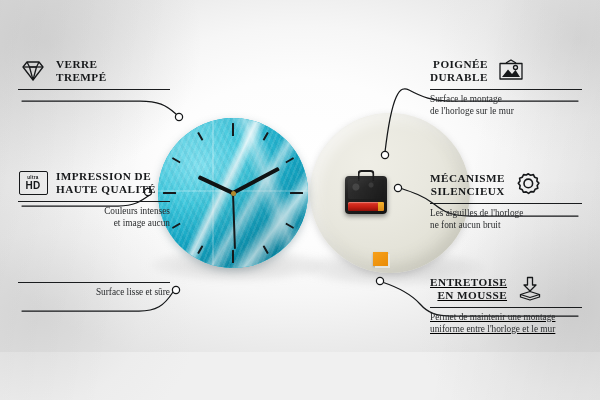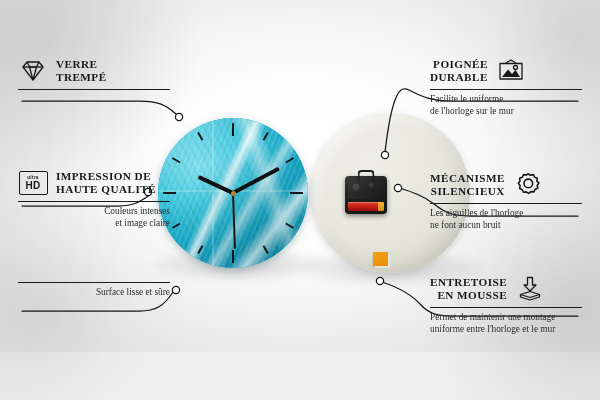--- a/index.html
+++ b/index.html
@@ -283,21 +283,21 @@
         <span class="hd-badge">
           <span class="u">ultra</span>
           <span class="h">HD</span>
         </span>
       </span>
       <span class="f-title">IMPRESSION DE
 HAUTE QUALITÉ</span>
     </div>
     <div class="f-rule"></div>
     <div class="f-desc">Couleurs intenses
-et image claire</div>
+et image aucun</div>
   </div>
 
   <div class="feature left" style="left:18px;top:278px;">
     <div class="f-rule"></div>
     <div class="f-desc">Surface lisse et sûre</div>
   </div>
 
   <div class="feature right" style="left:430px;top:58px;">
     <div class="f-head">
       <span class="f-icon">
@@ -305,41 +305,41 @@
           <path d="M9 4 L14 1 L19 4"></path>
           <rect x="3" y="4.5" width="22" height="15.5"></rect>
           <path d="M5 18 L11 10.5 L15 15 L18.5 11 L23 18 Z" fill="#16181a" stroke="none"></path>
           <circle cx="18.5" cy="8.5" r="2"></circle>
         </svg>
       </span>
       <span class="f-title">POIGNÉE
 DURABLE</span>
     </div>
     <div class="f-rule"></div>
-    <div class="f-desc">Facilite le uniforme
+    <div class="f-desc">Surface le montage
 de l'horloge sur le mur</div>
   </div>
 
   <div class="feature right" style="left:430px;top:172px;">
     <div class="f-head">
       <span class="f-icon">
         <svg width="28" height="26" viewBox="0 0 28 26" fill="none" stroke="#16181a" stroke-width="1.6" stroke-linejoin="round">
           <path d="M14 1.8 L16.6 3.2 L19.4 2.6 L20.6 5.2 L23.3 6.2 L22.9 9.1 L24.9 11.1 L23.2 13.5 L23.8 16.3 L21.1 17.3 L19.8 19.9 L16.9 19.6 L14.6 21.4 L12.2 19.9 L9.4 20.3 L8.3 17.7 L5.7 16.5 L6.1 13.6 L4.3 11.3 L6 9 L5.6 6.2 L8.3 5.2 L9.6 2.6 L12.4 3 Z"></path>
           <circle cx="14.3" cy="11.4" r="4.3"></circle>
         </svg>
       </span>
       <span class="f-title">MÉCANISME
 SILENCIEUX</span>
     </div>
     <div class="f-rule"></div>
     <div class="f-desc">Les aiguilles de l'horloge
 ne font aucun bruit</div>
   </div>
 
-  <div class="feature right" style="left:430px;top:276px;">
+  <div class="feature right" style="left:430px;top:276px;text-decoration:underline;">
     <div class="f-head">
       <span class="f-icon">
         <svg width="28" height="26" viewBox="0 0 28 26" fill="none" stroke="#16181a" stroke-width="1.3" stroke-linejoin="round">
           <path d="M11.5 1.5 L16.5 1.5 L16.5 9 L20 9 L14 15 L8 9 L11.5 9 Z"></path>
           <path d="M14 15.5 L23.5 18.5 L14 21.5 L4.5 18.5 Z"></path>
           <path d="M4.5 18.5 L4.5 21 L14 24 L23.5 21 L23.5 18.5"></path>
         </svg>
       </span>
       <span class="f-title">ENTRETOISE
 EN MOUSSE</span>

